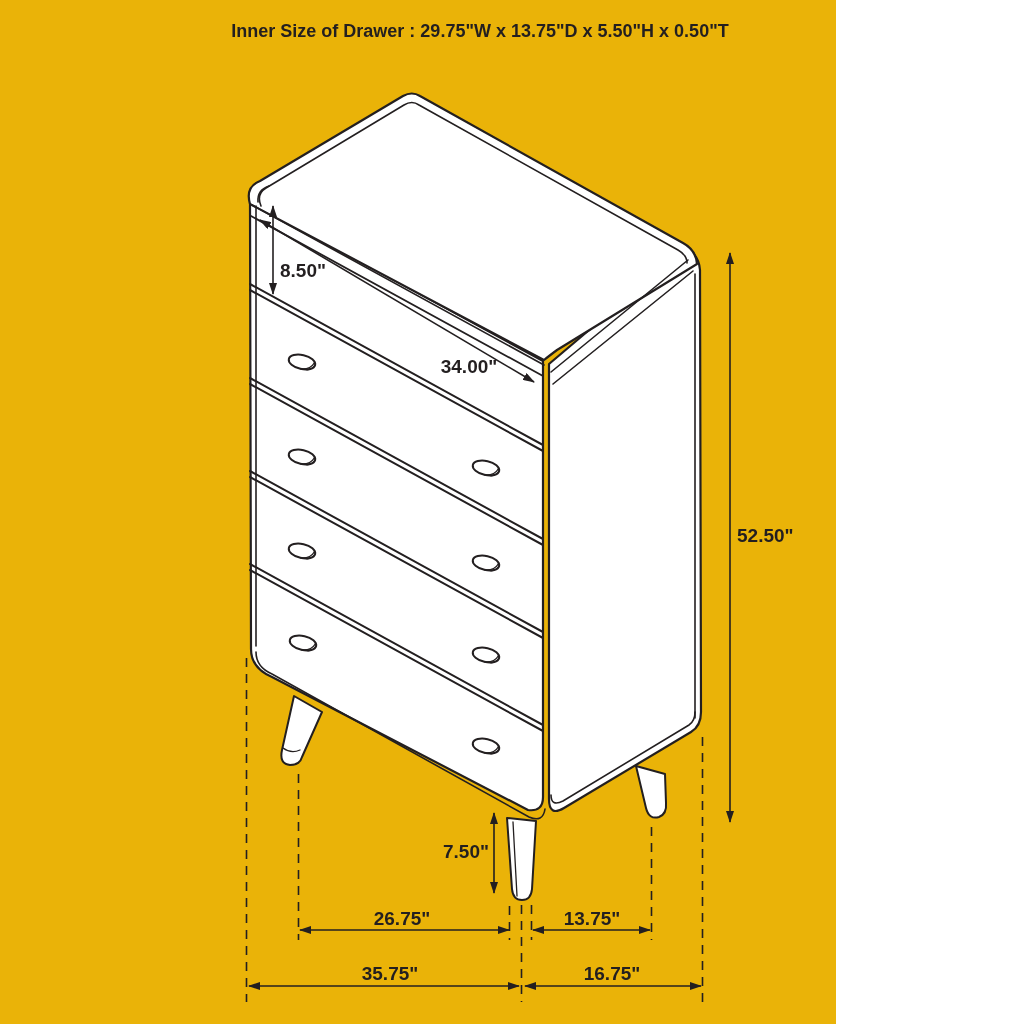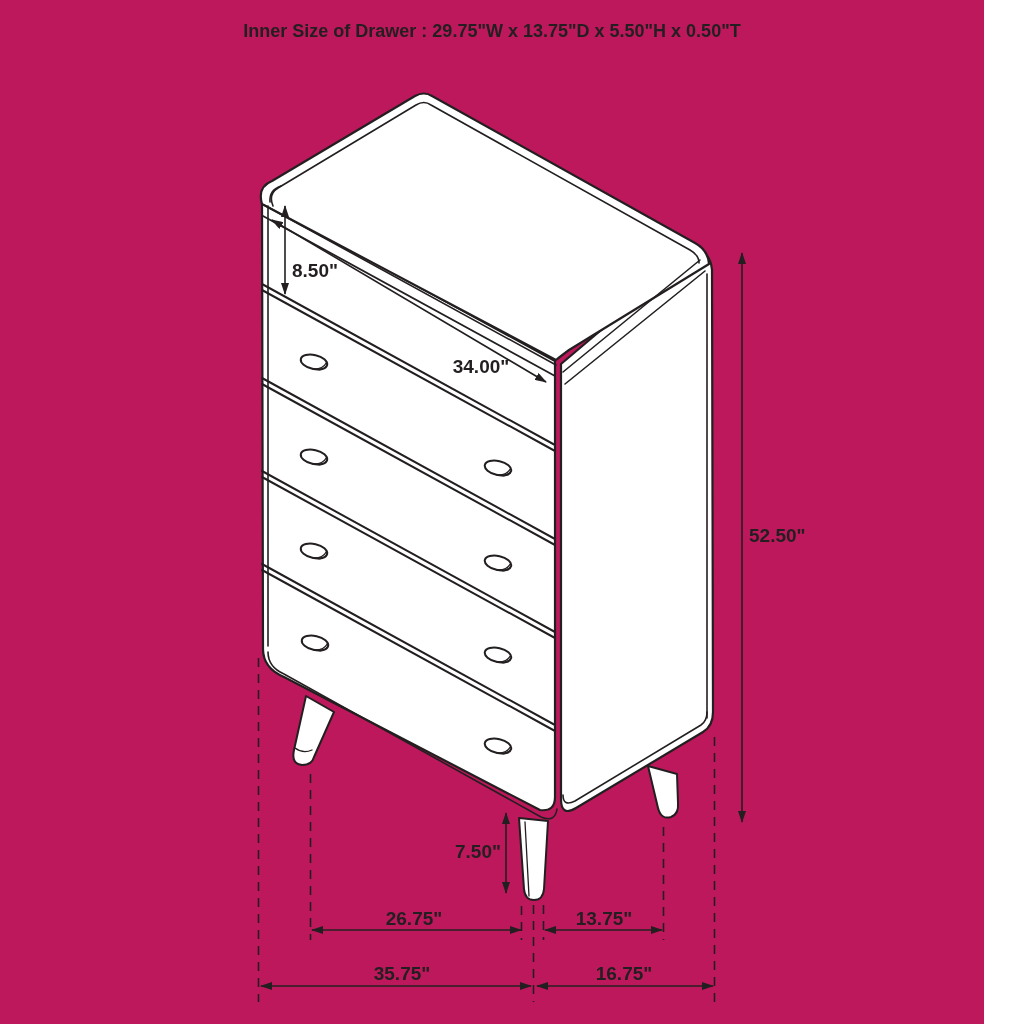--- a/index.html
+++ b/index.html
@@ -1,23 +1,22 @@
 <!DOCTYPE html>
 <html><head>
 <meta charset="utf-8">
 <style>
   html, body { margin: 0; padding: 0; background: #ffffff; }
   .canvas {
     position: relative;
-    width: 972px;
+    width: 836px;
     height: 1024px;
-    background: #be185d;
+    background: #eab308;
     font-family: "Liberation Sans", "DejaVu Sans", sans-serif;
     overflow: hidden;
-    padding-left: 12px;
   }
   svg { display: block; }
   .outline  { fill: #ffffff; stroke: #231f20; stroke-width: 2.2; stroke-linejoin: round; stroke-linecap: round; }
   .detail   { fill: none; stroke: #231f20; stroke-width: 1.6; stroke-linecap: round; }
   .divider  { fill: none; stroke: #231f20; stroke-width: 2;   stroke-linecap: round; }
   .thin     { fill: none; stroke: #231f20; stroke-width: 1.3; stroke-linecap: round; }
   .leg      { fill: #ffffff; stroke: #231f20; stroke-width: 2; stroke-linejoin: round; }
   .dashed   { fill: none; stroke: #231f20; stroke-width: 1.6; stroke-dasharray: 9 7; }
   .dimline  { fill: none; stroke: #231f20; stroke-width: 1.6; }
   .dimtext  { fill: #231f20; font-weight: bold; font-size: 19px; }

